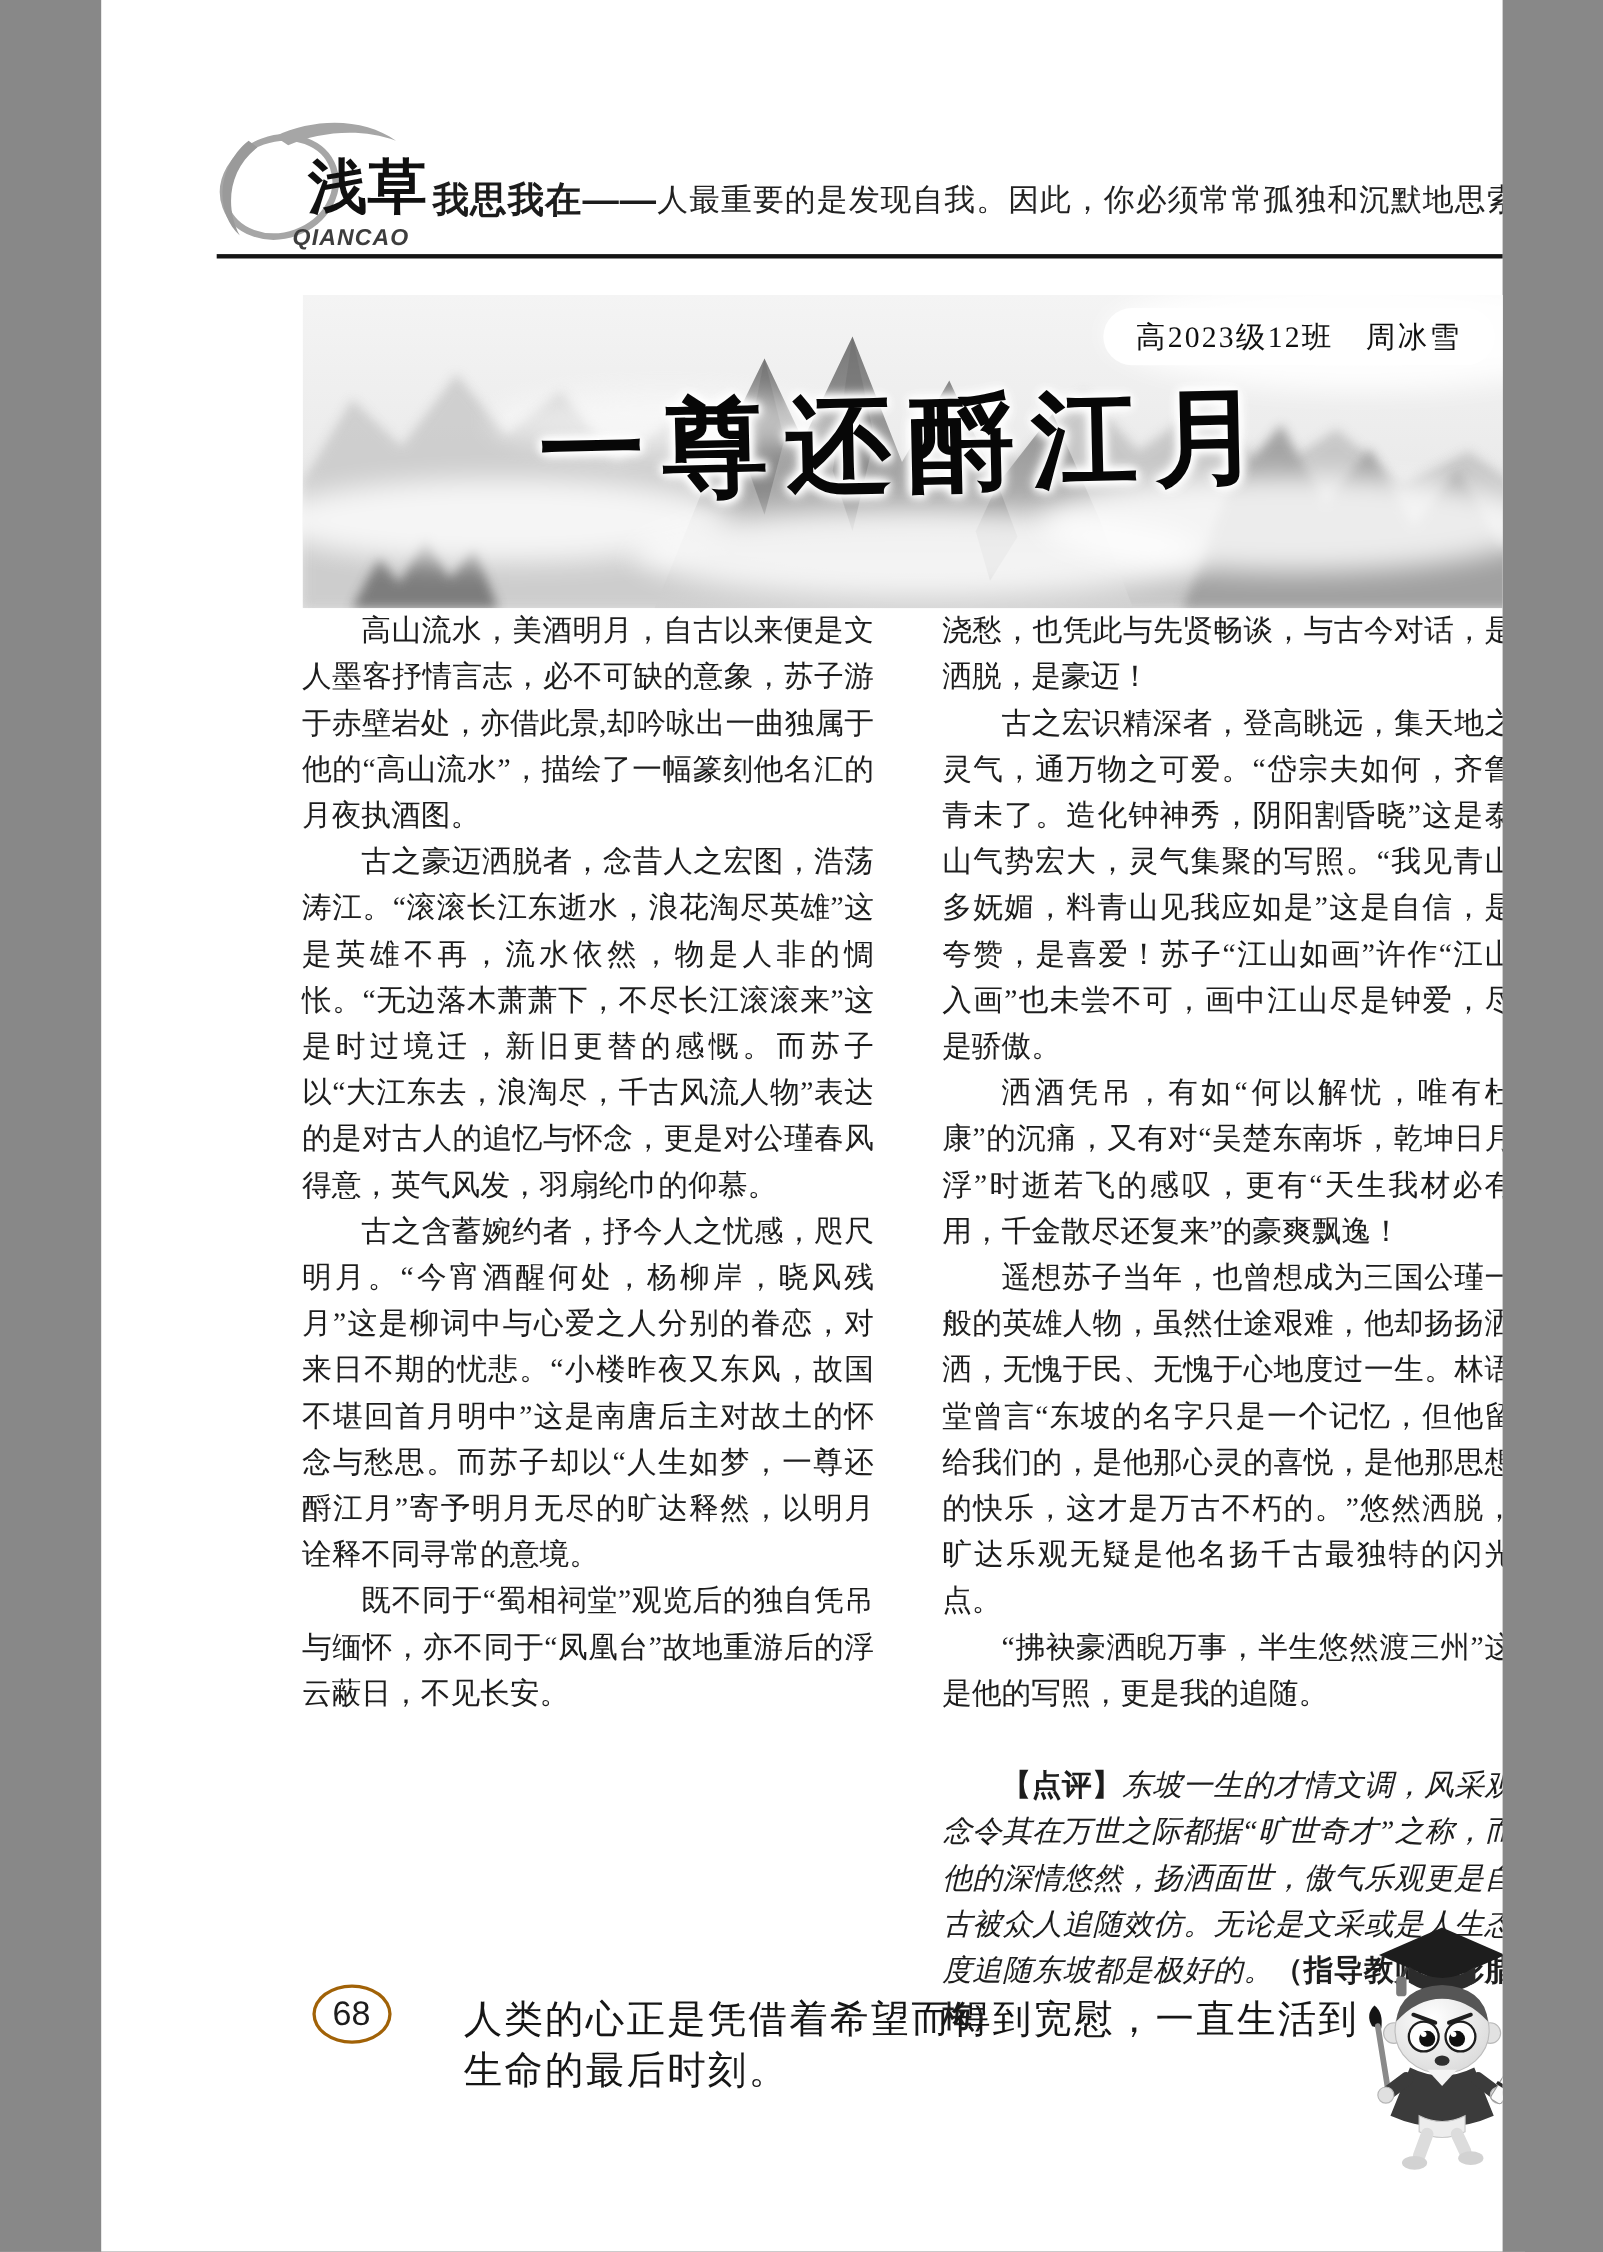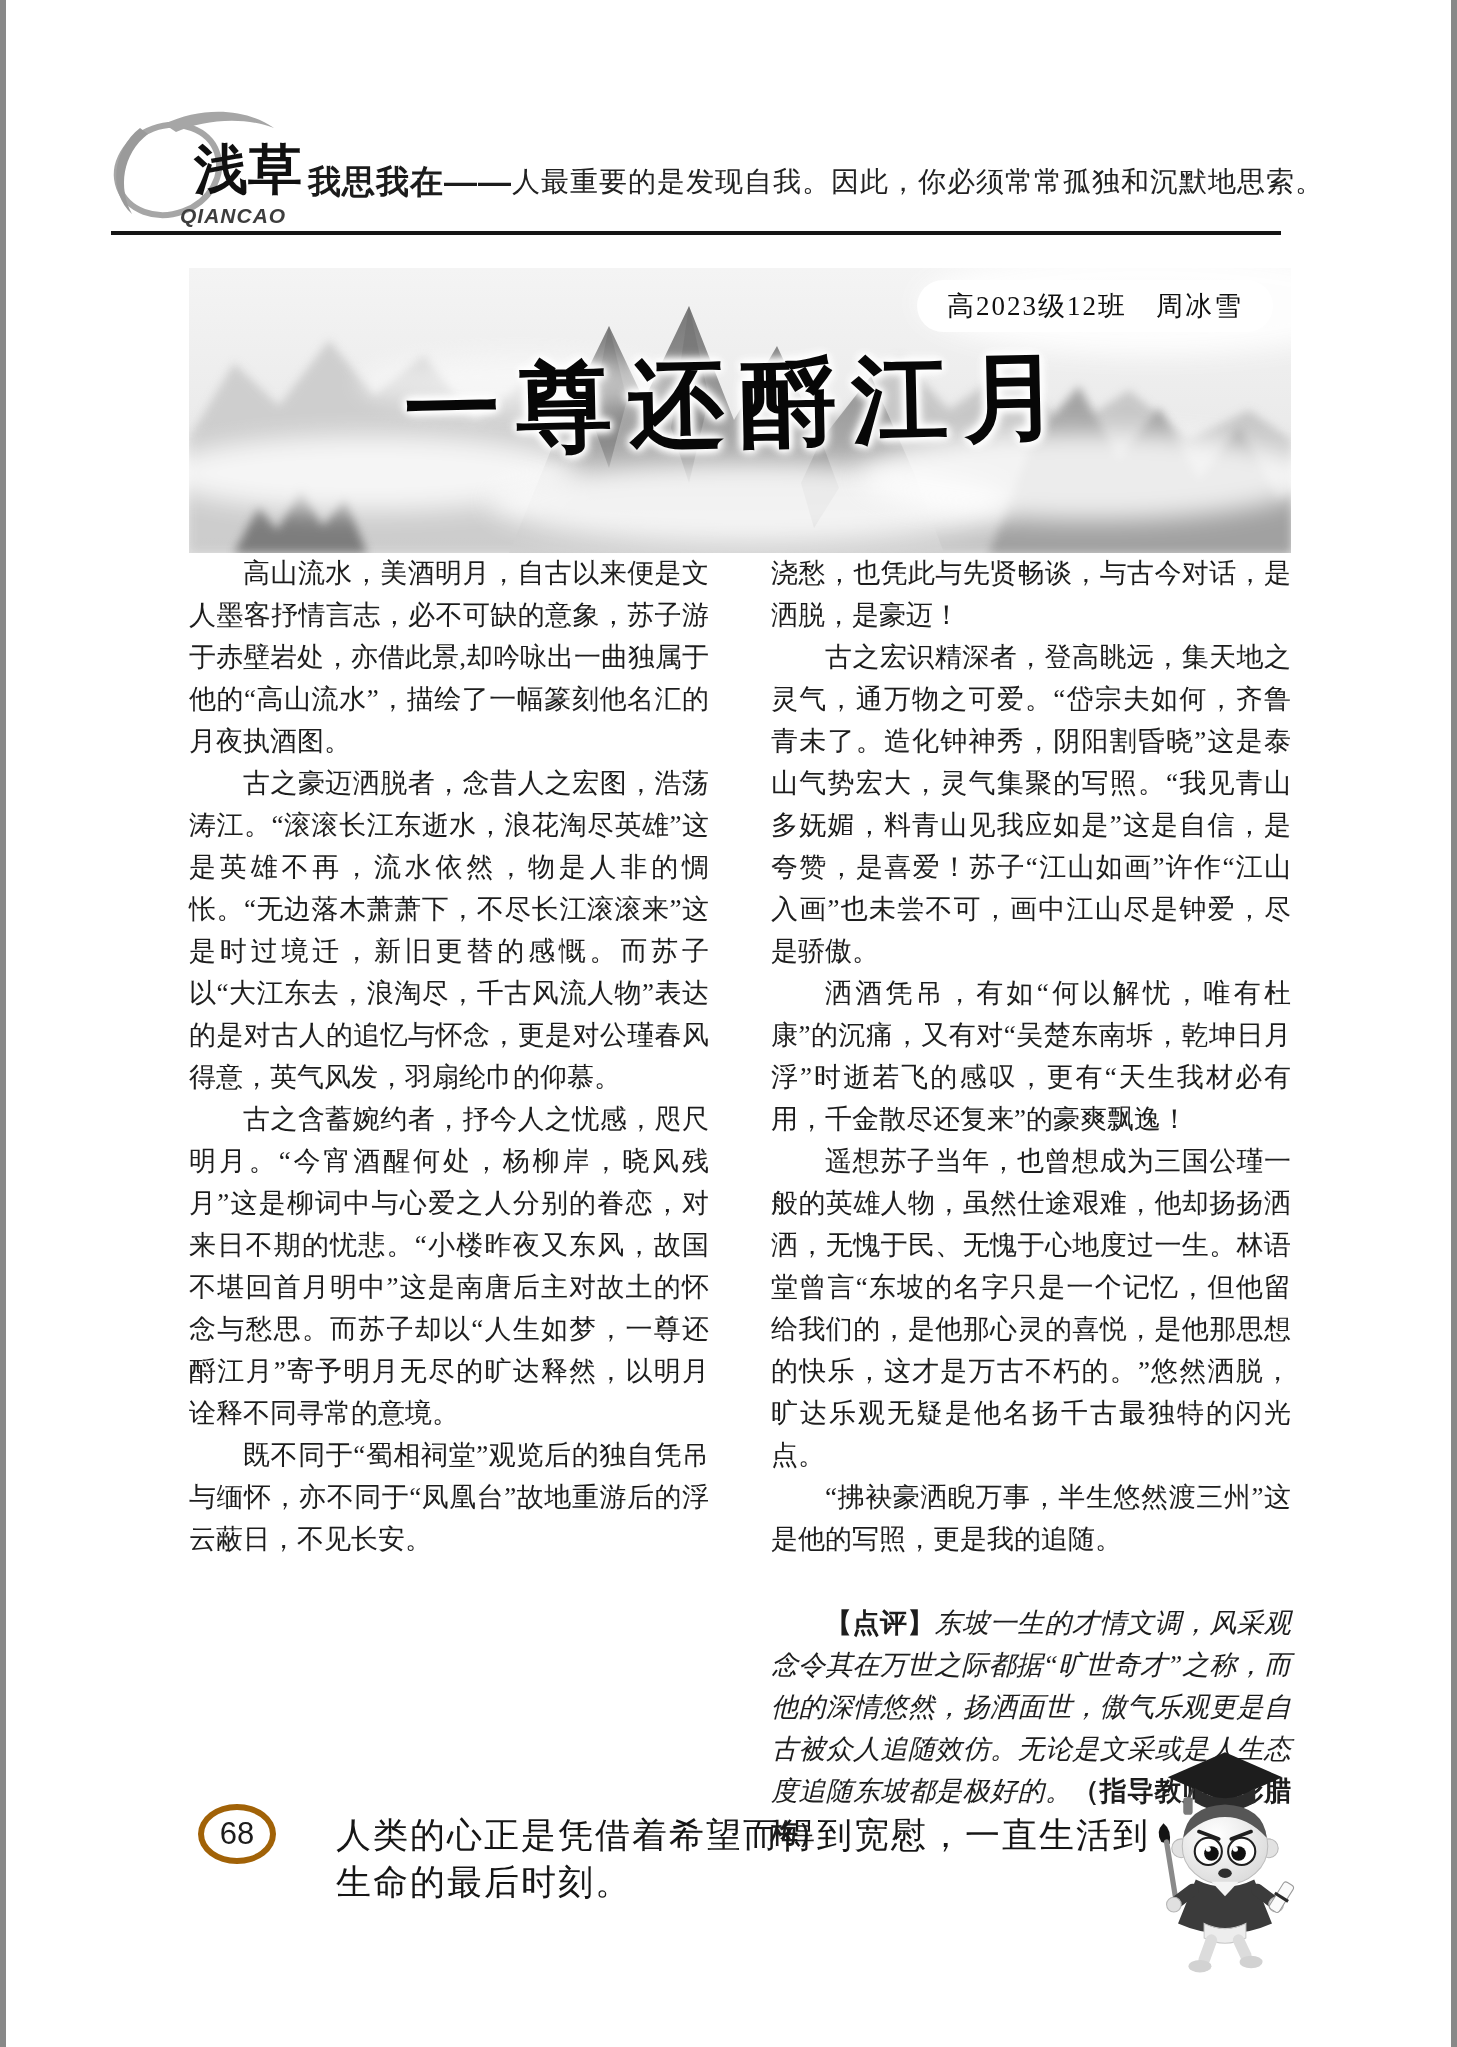--- a/index.html
+++ b/index.html
@@ -1,17 +1,17 @@
 <!DOCTYPE html>
 <html><head>
 <meta charset="utf-8">
 <style>
   html,body{margin:0;padding:0;background:#888;}
   .page{
-    position:relative;width:1445px;height:2047px;background:#ffffff;
+    position:relative;width:1274px;height:2047px;background:#ffffff;
     margin:0 auto;overflow:hidden;color:#1c1c1c;
     font-family:"Liberation Serif",serif;
   }
   
   .logo{position:absolute;left:100px;top:96px;width:220px;height:140px;}
   .slogan{position:absolute;left:302px;top:160px;width:990px;white-space:nowrap;}
   .slogan .bold{
     font-family:"Liberation Sans",sans-serif;font-weight:900;font-size:33px;
     letter-spacing:1px;vertical-align:-2px;
   }
@@ -40,21 +40,21 @@
     text-indent:2em;color:#1d1d1d;
   }
   .col p.cont{text-indent:0;}
   .comment{margin-top:42px !important;font-style:italic;}
   .comment .hei{
     font-style:normal;font-family:"Liberation Sans",sans-serif;font-weight:700;
   }
   
   .page-badge{
     position:absolute;left:192px;top:1804px;width:66px;height:48px;
-    border:6px solid #a16207;border-radius:50%;text-align:center;
+    border:3px solid #a16207;border-radius:50%;text-align:center;
     font-size:31px;line-height:48px;font-family:"Liberation Sans",sans-serif;
   }
   .footer-quote{
     position:absolute;left:330px;top:1812px;width:830px;
     font-family:"Liberation Sans",cursive;font-size:35px;letter-spacing:2px;color:#161616;
   }
   .mascot{position:absolute;left:1138px;top:1746px;width:162px;height:240px;}
 </style>
 </head>
 <body>

